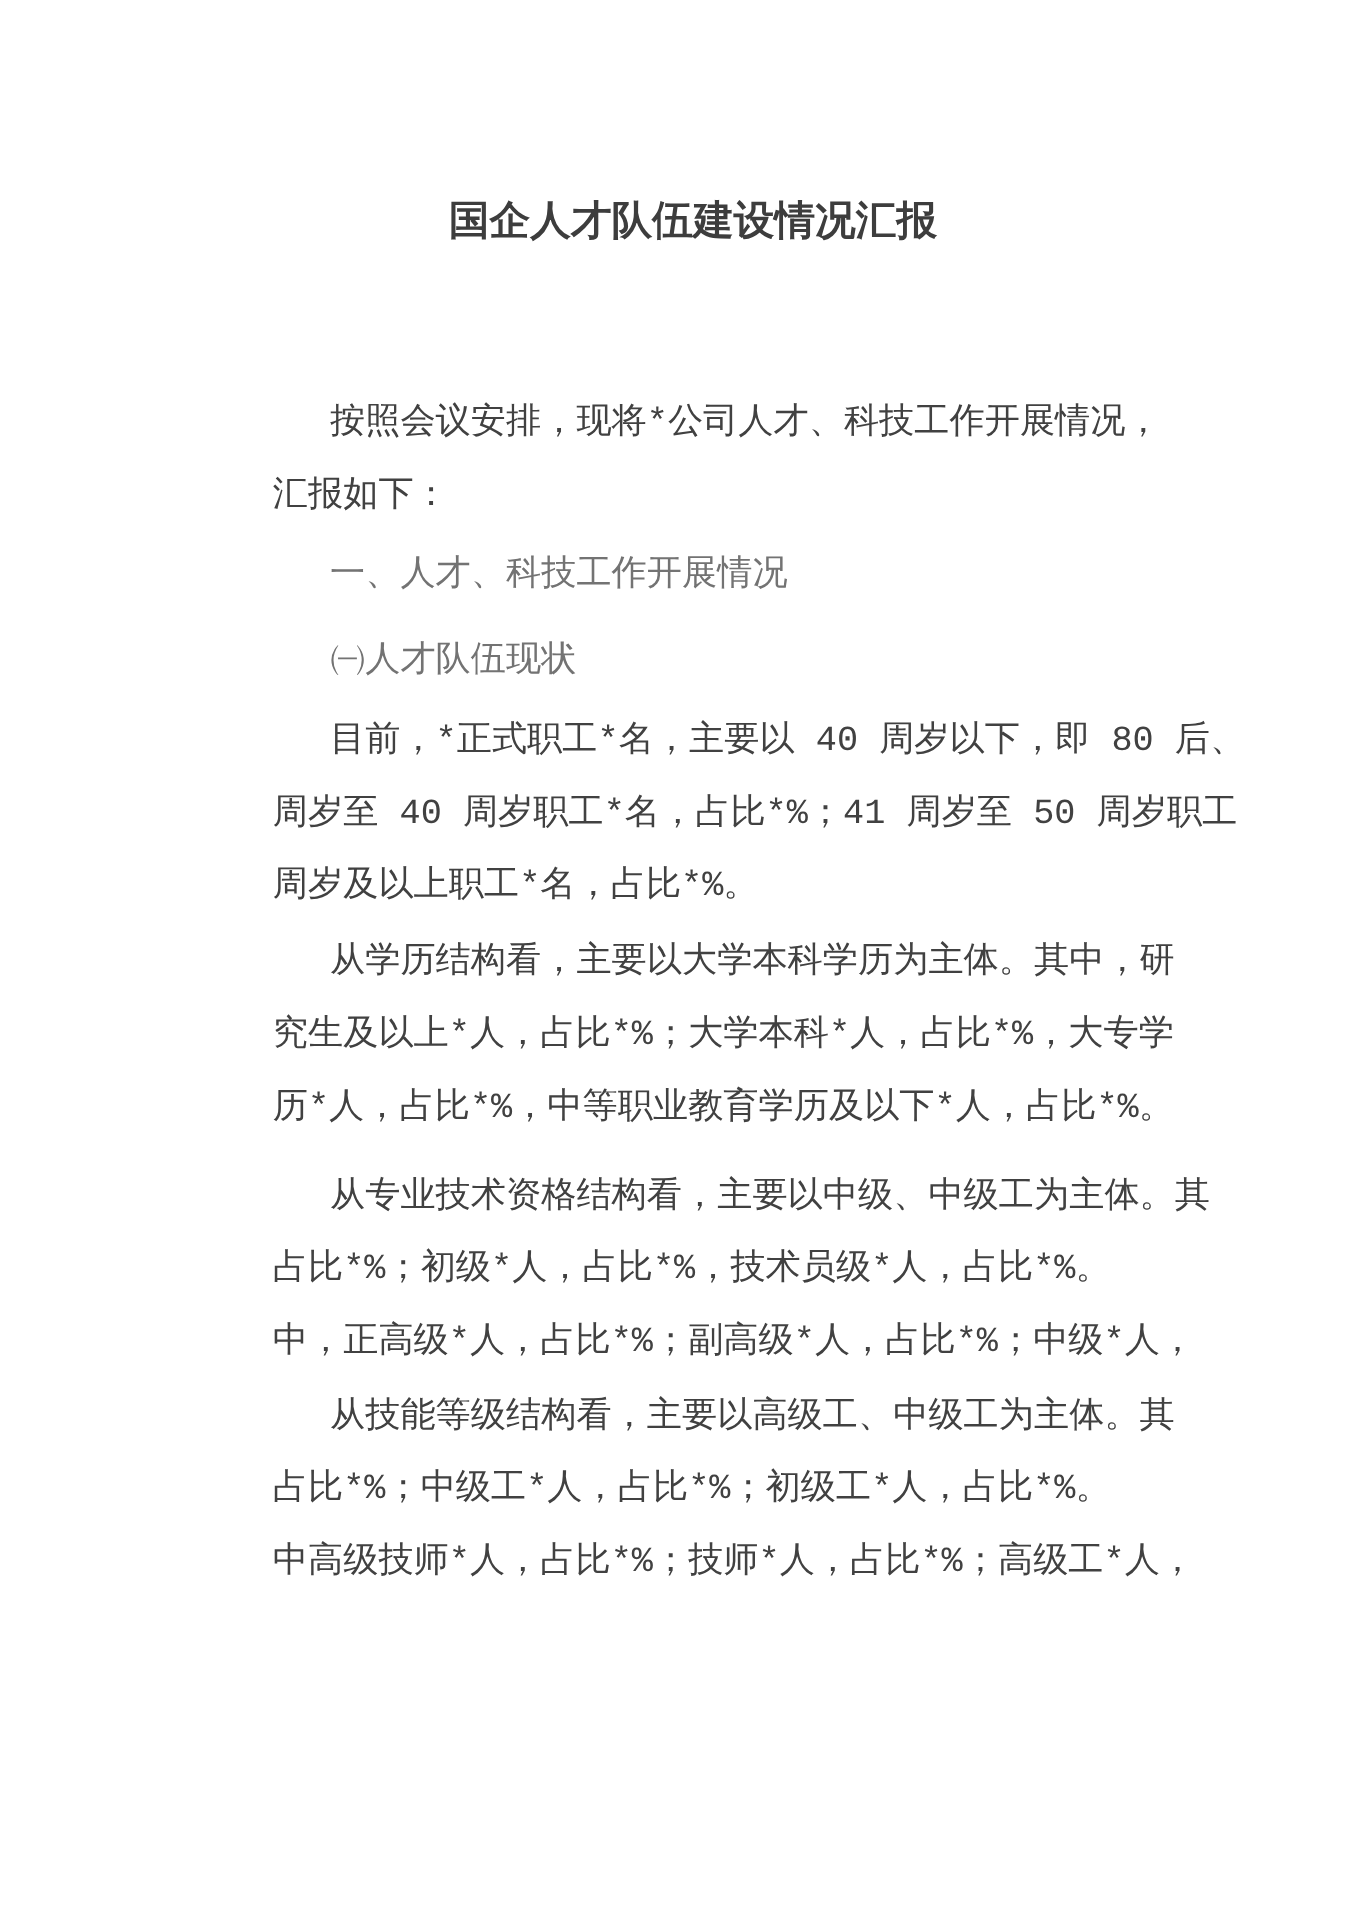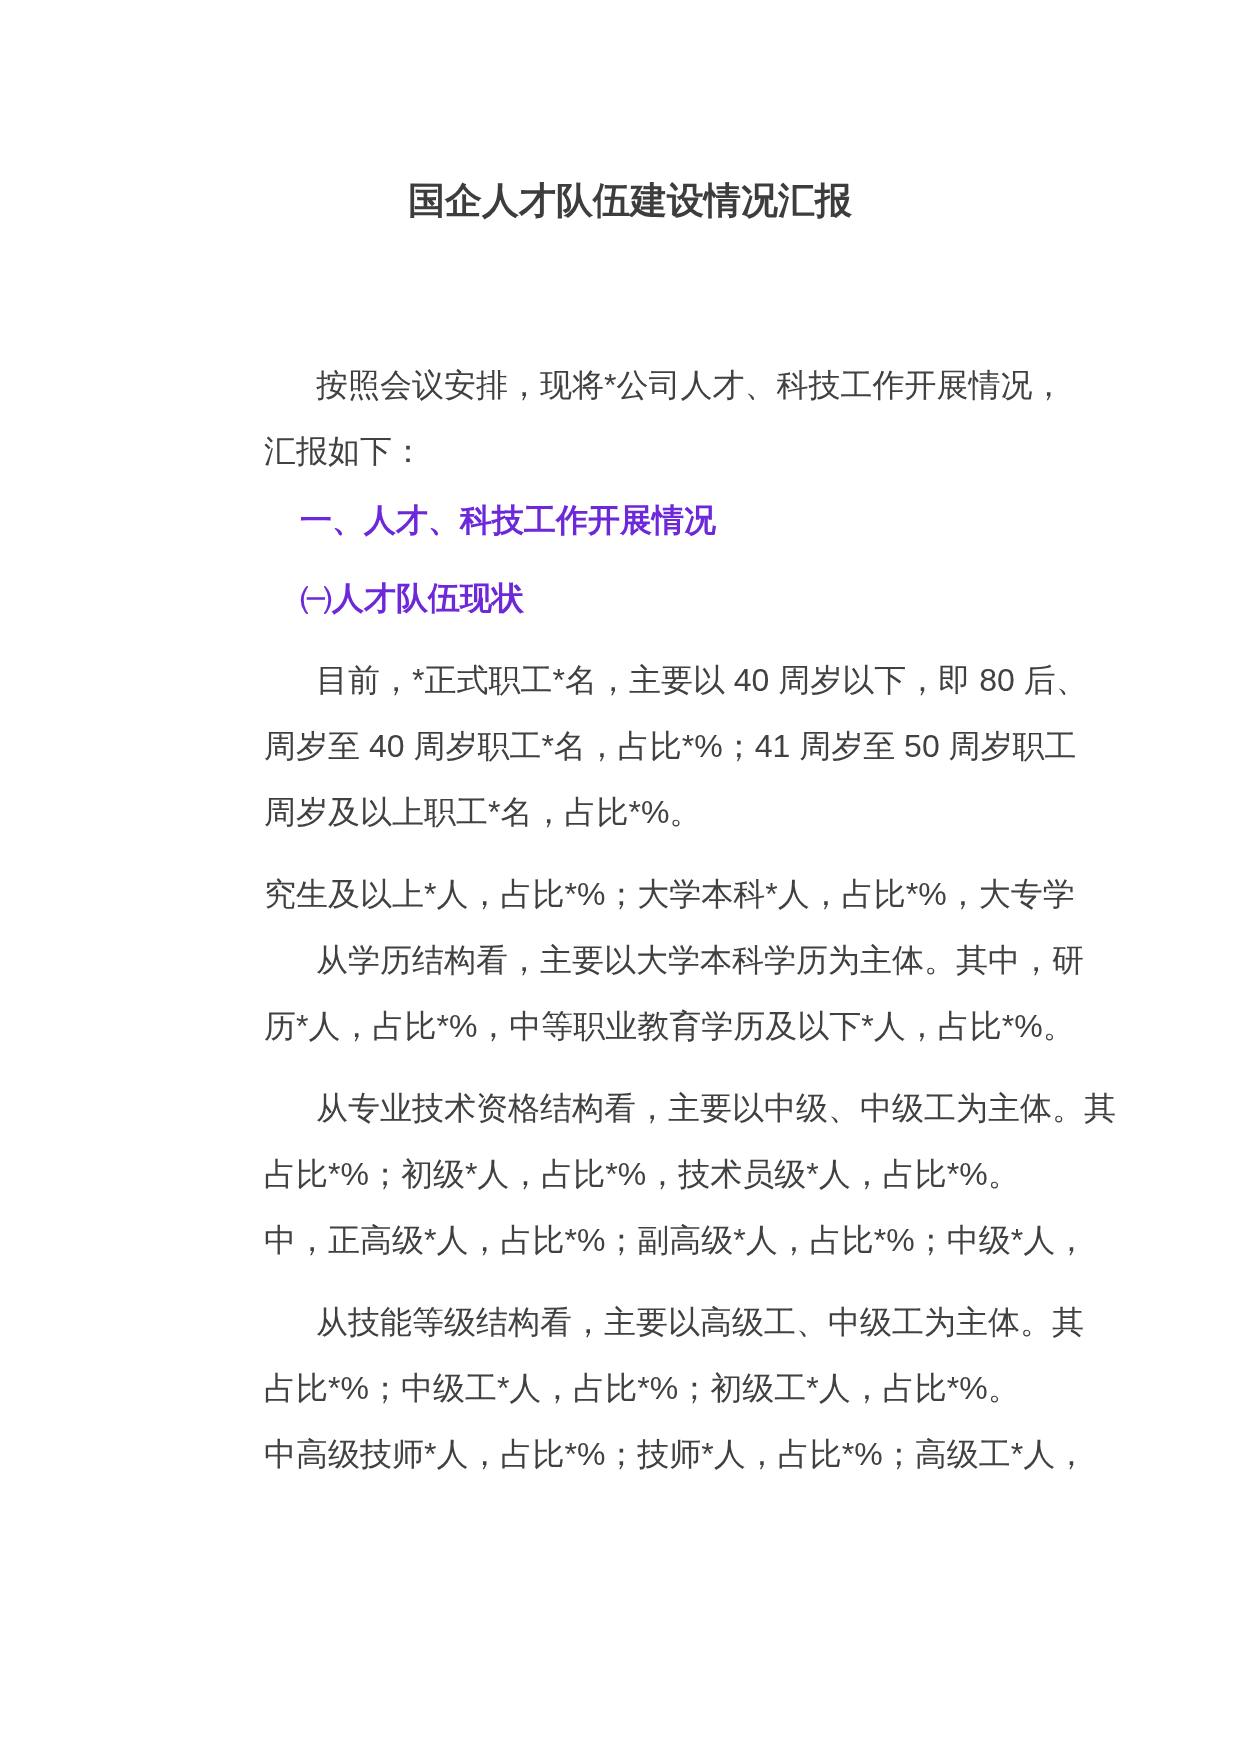--- a/index.html
+++ b/index.html
@@ -29,22 +29,22 @@
     white-space: nowrap;
   }
   .line {
     font-size: 32px;
     line-height: 66px;
     white-space: nowrap;
     font-weight: 400;
     margin: 0;
   }
   .indent { text-indent: 52px; }
-  .bold { font-weight: 700; color: #6d28d9; }
-  .para { margin: 16px; padding: 0; }
+  .bold { font-weight: 400; color: #737373; }
+  .para { margin: 0; padding: 0; font-family: Liberation Mono, monospace; }
   .para-intro { margin-bottom: 3px; }
   .heading-1 { margin: 0 0 12px 0; }
   .heading-2 { margin: 0 0 10px 0; }
   .para-age { margin-bottom: 3px; }
   .para-edu { margin-bottom: 15px; }
   .para-prof { margin-bottom: 2px; }
   .para-skill { margin-bottom: 0; }
 </style>
 </head>
 <body>
@@ -62,22 +62,22 @@
 
   <div class="line bold indent heading-2">㈠人才队伍现状</div>
 
   <div class="para para-age">
     <div class="line indent">目前，*正式职工*名，主要以 40 周岁以下，即 80 后、</div>
     <div class="line">周岁至 40 周岁职工*名，占比*%；41 周岁至 50 周岁职工</div>
     <div class="line">周岁及以上职工*名，占比*%。</div>
   </div>
 
   <div class="para para-edu">
+    <div class="line indent">从学历结构看，主要以大学本科学历为主体。其中，研</div>
     <div class="line">究生及以上*人，占比*%；大学本科*人，占比*%，大专学</div>
-    <div class="line indent">从学历结构看，主要以大学本科学历为主体。其中，研</div>
     <div class="line">历*人，占比*%，中等职业教育学历及以下*人，占比*%。</div>
   </div>
 
   <div class="para para-prof">
     <div class="line indent">从专业技术资格结构看，主要以中级、中级工为主体。其</div>
     <div class="line">占比*%；初级*人，占比*%，技术员级*人，占比*%。</div>
     <div class="line">中，正高级*人，占比*%；副高级*人，占比*%；中级*人，</div>
   </div>
 
   <div class="para para-skill">

